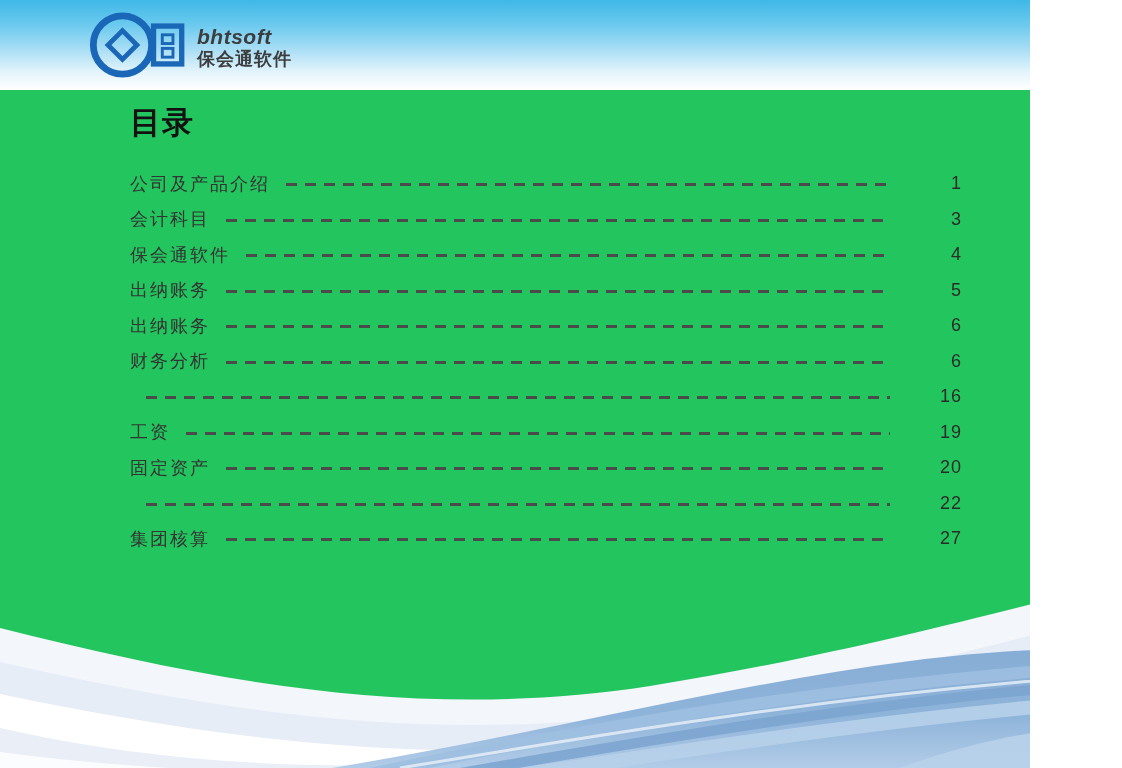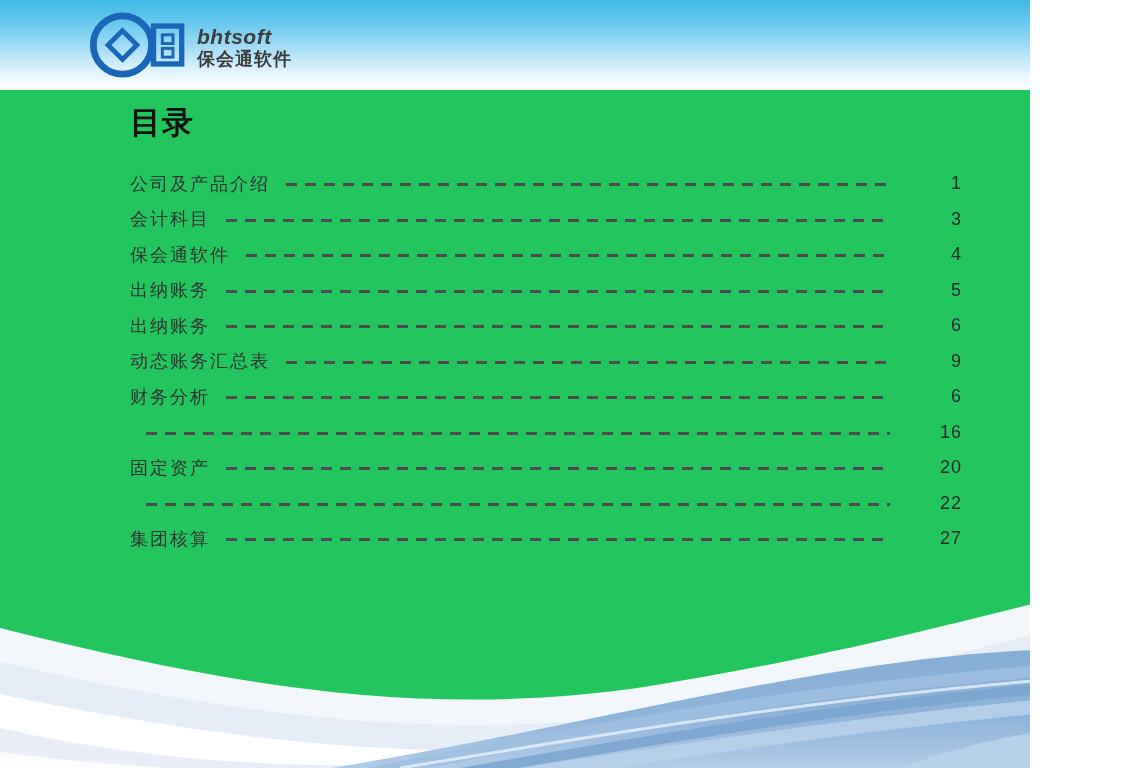--- a/index.html
+++ b/index.html
@@ -133,37 +133,37 @@
     <span class="toc-leader"></span>
     <span class="toc-page">5</span>
   </li>
 
   <li class="toc-row">
     <span class="toc-label">出纳账务</span>
     <span class="toc-leader"></span>
     <span class="toc-page">6</span>
   </li>
 
-  <li class="toc-row">
-    <span class="toc-label">动态账务汇总表</span>
-    <span class="toc-leader"></span>
-    <span class="toc-page">9</span>
-  </li>
 
   <li class="toc-row">
     <span class="toc-label">财务分析</span>
     <span class="toc-leader"></span>
     <span class="toc-page">6</span>
   </li>
 
   <li class="toc-row">
     <span class="toc-leader"></span>
     <span class="toc-page">16</span>
   </li>
 
+  <li class="toc-row">
+    <span class="toc-label">工资</span>
+    <span class="toc-leader"></span>
+    <span class="toc-page">19</span>
+  </li>
 
   <li class="toc-row">
     <span class="toc-label">固定资产</span>
     <span class="toc-leader"></span>
     <span class="toc-page">20</span>
   </li>
 
   <li class="toc-row">
     <span class="toc-leader"></span>
     <span class="toc-page">22</span>

